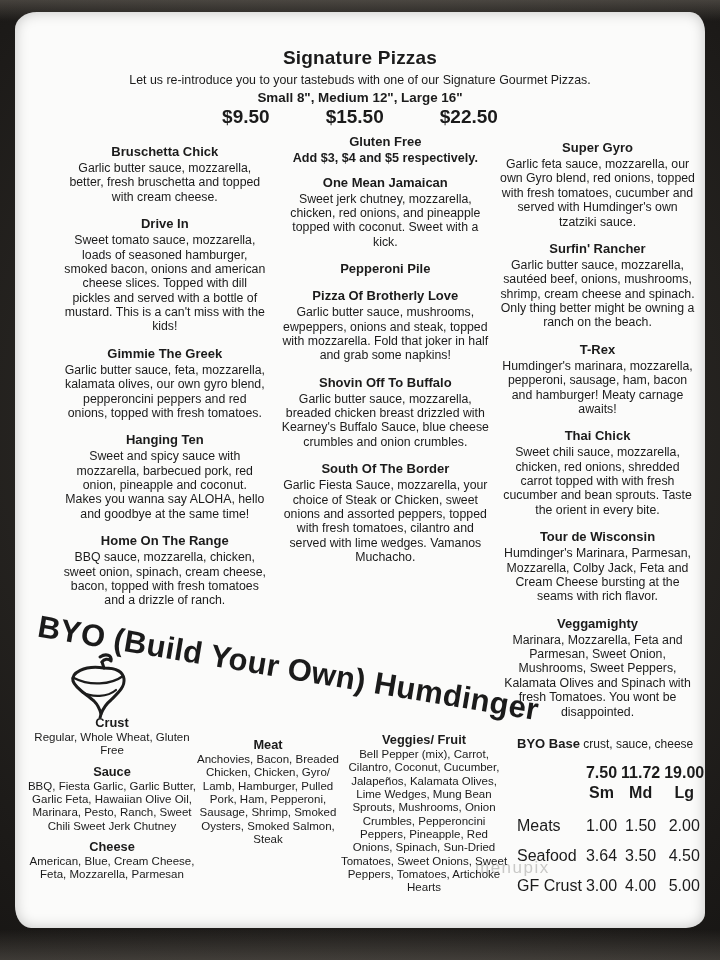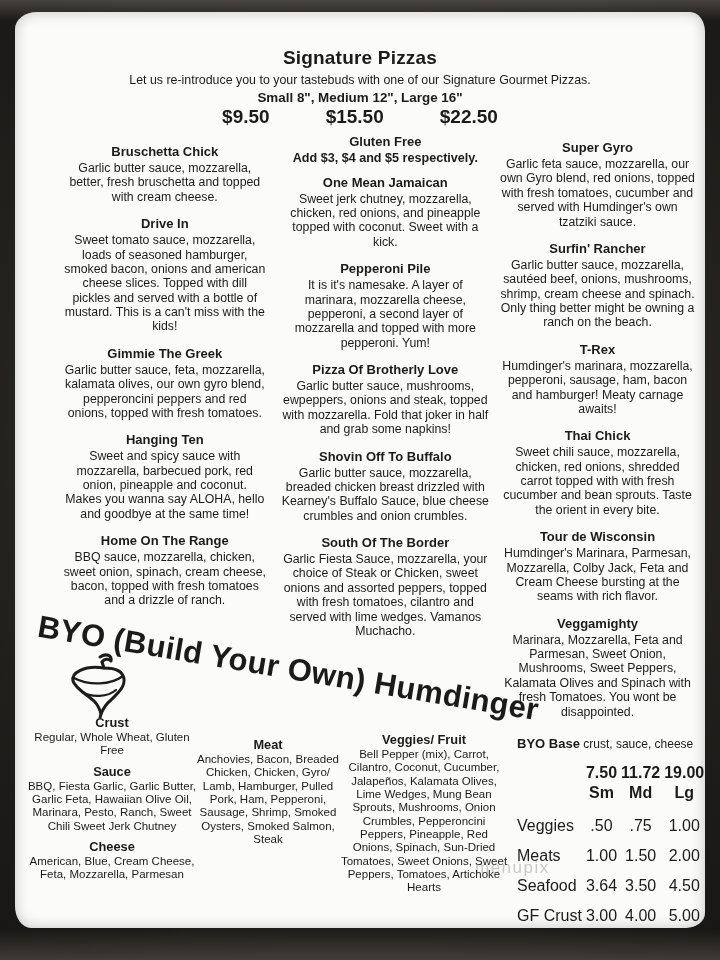--- a/index.html
+++ b/index.html
@@ -118,21 +118,20 @@
         <div class="pizza gf">
           <h3 class="pname">Gluten Free</h3>
           <p class="pdesc">Add $3, $4 and $5 respectively.</p>
         </div>
         <article class="pizza">
           <h3 class="pname">One Mean Jamaican</h3>
           <p class="pdesc">Sweet jerk chutney, mozzarella, chicken, red onions, and pineapple topped with coconut. Sweet with a kick.</p>
         </article>
         <article class="pizza">
           <h3 class="pname">Pepperoni Pile</h3>
-          <p class="pdesc">It is it's namesake. A layer of marinara, mozzarella cheese, pepperoni, a second layer of mozzarella and topped with more pepperoni. Yum!</p>
         </article>
         <article class="pizza">
           <h3 class="pname">Pizza Of Brotherly Love</h3>
           <p class="pdesc">Garlic butter sauce, mushrooms, ewpeppers, onions and steak, topped with mozzarella. Fold that joker in half and grab some napkins!</p>
         </article>
         <article class="pizza">
           <h3 class="pname">Shovin Off To Buffalo</h3>
           <p class="pdesc">Garlic butter sauce, mozzarella, breaded chicken breast drizzled with Kearney's Buffalo Sauce, blue cheese crumbles and onion crumbles.</p>
         </article>
         <article class="pizza">
@@ -219,26 +218,20 @@
         </div>
         <table class="ptable">
           <tbody>
               <tr class="head">
             <td class="rlabel"></td>
             <td><span>7.50</span><br><span>Sm</span></td>
             <td><span>11.72</span><br><span>Md</span></td>
             <td><span>19.00</span><br><span>Lg</span></td>
           </tr>
           <tr>
-            <td class="rlabel">Veggies</td>
-            <td>.50</td>
-            <td>.75</td>
-            <td>1.00</td>
-          </tr>
-          <tr>
             <td class="rlabel">Meats</td>
             <td>1.00</td>
             <td>1.50</td>
             <td>2.00</td>
           </tr>
           <tr>
             <td class="rlabel">Seafood</td>
             <td>3.64</td>
             <td>3.50</td>
             <td>4.50</td>

